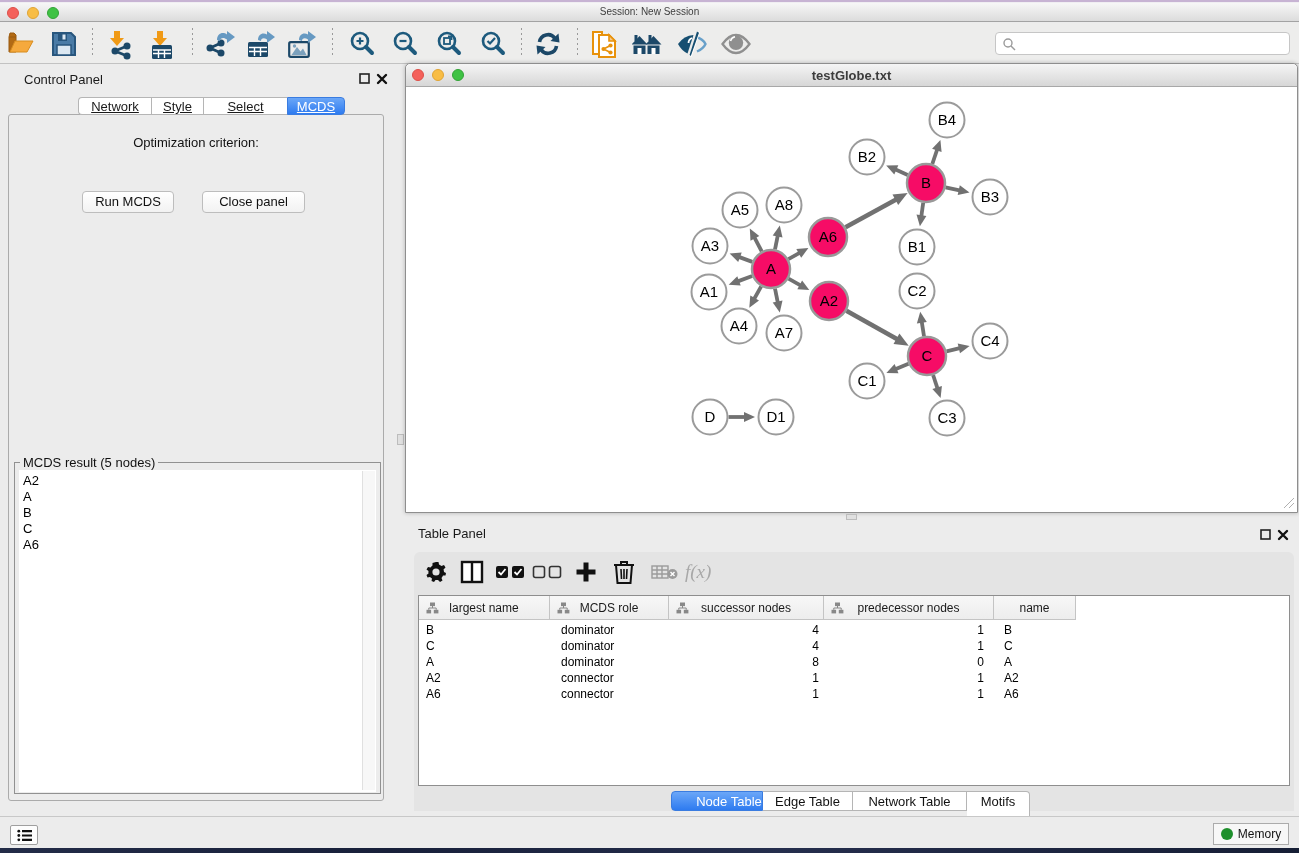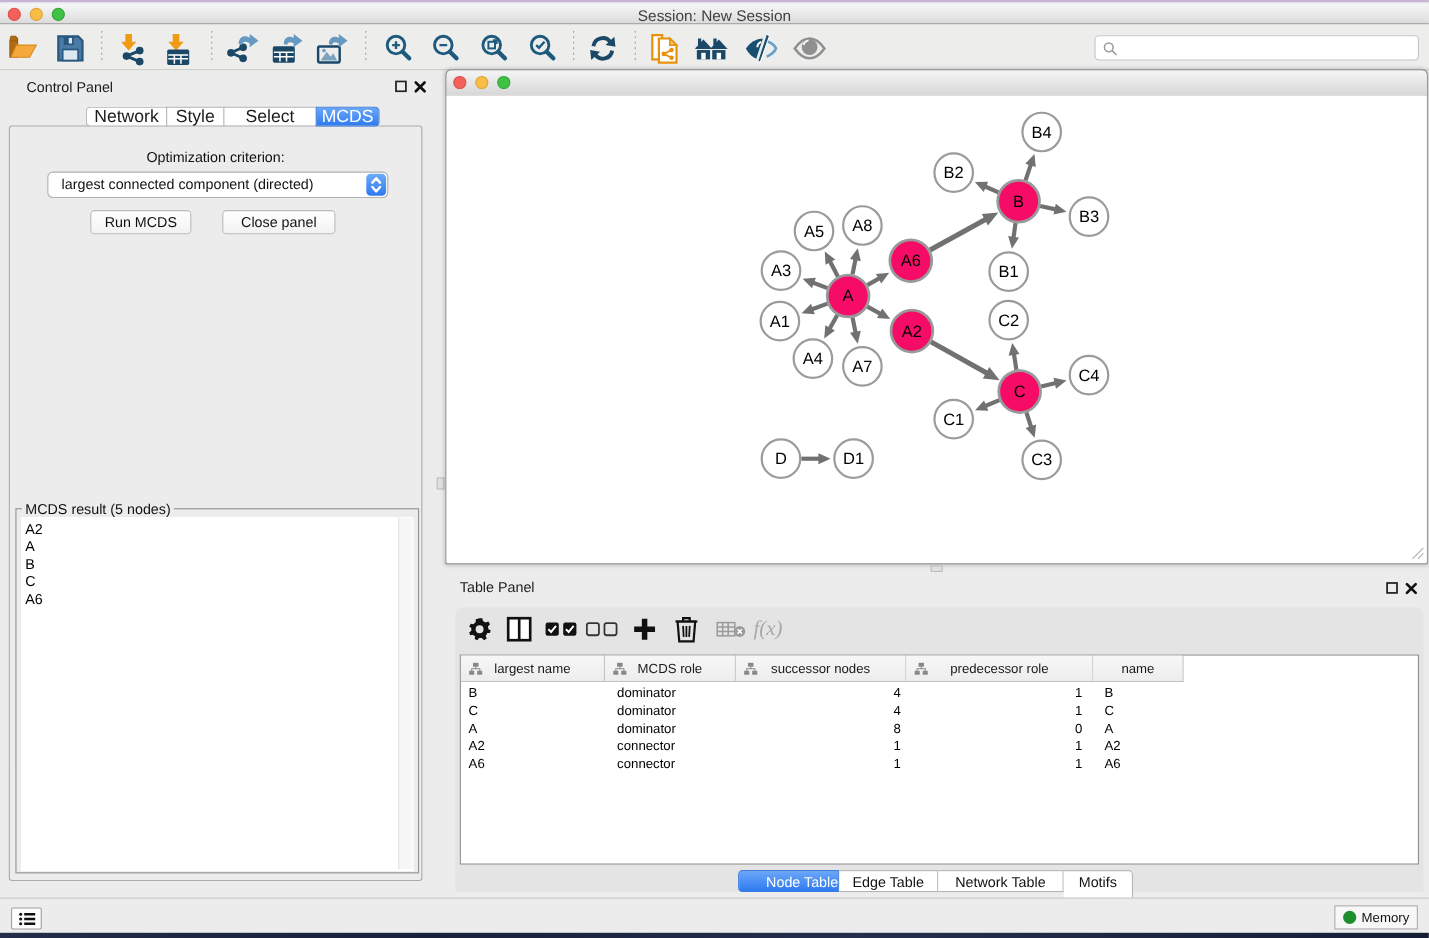--- a/index.html
+++ b/index.html
@@ -4,39 +4,39 @@
 <style>
 * { margin:0; padding:0; box-sizing:border-box; }
 html,body { width:1299px; height:853px; overflow:hidden; }
 body { font-family:"Liberation Sans", sans-serif; background:#ececec; position:relative; }
 .abs { position:absolute; }
 #topstrip { left:0; top:0; width:1299px; height:3px; background:#c7b3d3; }
 #titlebar { left:0; top:2px; width:1299px; height:20px;
   background:linear-gradient(#f7f7f7,#dcdcdc); border-bottom:1px solid #a3a3a3;
   border-top:1px solid #f0eef2;}
 #titlebar .t { position:absolute; left:0; right:0; top:3px; text-align:center;
-  font-size:14px; color:#404040; }
+  font-size:10px; color:#404040; }
 .tl { position:absolute; width:12px; height:12px; border-radius:50%; top:6px; }
 #toolbar { left:0; top:23px; width:1299px; height:41px; background:#ededec;
   border-bottom:1px solid #c2c2c2; }
 .tsep { position:absolute; top:5px; height:30px; width:1px;
   background-image:linear-gradient(#9a9a9a 33%, rgba(0,0,0,0) 0%);
   background-size:1px 5px; }
 .ticon { position:absolute; top:7px; }
 #searchbox { position:absolute; left:995px; top:9px; width:295px; height:23px;
   background:#fff; border:1px solid #c6c6c6; border-radius:4px; }
 #main { left:0; top:64px; width:1299px; height:752px; background:#ececec; }
 #cp { position:absolute; left:0; top:0; width:391px; height:752px; background:#ececec; }
 #cp-title { position:absolute; left:24px; top:8px; font-size:13px; color:#1a1a1a; }
 .paneicons { position:absolute; top:10px; font-size:12px; color:#111; }
 #cp-body { position:absolute; left:8px; top:50px; width:376px; height:687px;
   border:1px solid #ababab; border-radius:3px; background:#ececec; }
 .tabrow { position:absolute; display:flex; }
-.tab { height:18px; font-size:16px; color:#1a1a1a; background:#fff;
-  border:1px solid #b5b5b5; border-right:none; text-align:center; line-height:17px; }
+.tab { height:18px; font-size:13px; color:#1a1a1a; background:#fff;
+  border:1px solid #b5b5b5; border-right:none; text-align:center; line-height:17px;text-decoration:underline; }
 .tab.first { border-radius:4px 0 0 4px; }
 .tab.last { border-radius:0 4px 4px 0; border-right:1px solid #b5b5b5; }
 .tab.sel { background:linear-gradient(#6ba7f8,#2e7bf0); color:#fff; border-color:#3a7ce0; }
 #optlabel { position:absolute; left:0; width:376px; top:71px; text-align:center; font-size:13px; color:#111; }
 #dropdown { position:absolute; left:43px; top:92px; width:310px; height:24px;
   background:#fff; border:1px solid #b2b2b2; border-radius:5px; font-size:13px;
   line-height:22px; padding-left:12px; color:#111; }
 #dd-btn { position:absolute; right:1px; top:1px; width:18px; height:20px;
   background:linear-gradient(#6fabf9,#2c79f0); border-radius:4px; }
 .btn { position:absolute; top:127px; height:22px; background:linear-gradient(#ffffff,#f2f2f2);
@@ -199,28 +199,20 @@
         <path d="M2 2 L10 10 M10 2 L2 10" stroke="#111" stroke-width="2.4" stroke-linecap="round"></path>
       </svg>
     <div id="cp-body"></div>
     <div class="tabrow" style="left:78px;top:33px;">
       <div class="tab first" style="width:73px">Network</div>
       <div class="tab" style="width:52px">Style</div>
       <div class="tab" style="width:84px">Select</div>
       <div class="tab last sel" style="width:58px">MCDS</div>
     </div>
     <div id="optlabel" style="left:8px">Optimization criterion:</div>
-    <div id="dropdown">largest connected component (directed)
-      <div id="dd-btn">
-        <svg width="18" height="20" viewBox="0 0 18 20" style="position:absolute;left:0;top:0">
-          <path d="M5.5 8 L9 4 L12.5 8" fill="none" stroke="#fff" stroke-width="2.2" stroke-linecap="round" stroke-linejoin="round"></path>
-          <path d="M5.5 12 L9 16 L12.5 12" fill="none" stroke="#fff" stroke-width="2.2" stroke-linecap="round" stroke-linejoin="round"></path>
-        </svg>
-      </div>
-    </div>
     <div class="btn" style="left:82px;width:92px">Run MCDS</div>
     <div class="btn" style="left:202px;width:103px">Close panel</div>
     <div id="fieldset">
       <div id="fs-border"></div>
       <div id="fs-legend">MCDS result (5 nodes)</div>
       <div id="fs-list">
         <div class="item" style="margin-top:3px">A2</div>
         <div class="item">A</div>
         <div class="item">B</div>
         <div class="item">C</div>
@@ -228,20 +220,21 @@
         <div id="fs-scroll"></div>
       </div>
     </div>
   </div>
   <div style="position:absolute;left:397px;top:370px;width:7px;height:11px;background:#e0e0e0;border:1px solid #bdbdbd;"></div>
   <div id="netwin">
     <div id="nw-titlebar">
       <div class="tl" style="left:6px;top:5px;background:#f4615b;border:0.5px solid #dd4f49;"></div>
       <div class="tl" style="left:26px;top:5px;background:#f8bd45;border:0.5px solid #e0a434;"></div>
       <div class="tl" style="left:46px;top:5px;background:#3fc244;border:0.5px solid #33a337;"></div>
+      <div class="t">testGlobe.txt</div>
     </div>
     <div id="nw-canvas">
       <svg width="891" height="424" viewBox="406 87 891 424">
 <line x1="761.7" y1="251.3" x2="754.0" y2="236.6" stroke="#717171" stroke-width="3.8"></line>
 <polygon points="749.8,228.6 759.3,236.0 750.5,240.7" fill="#717171"></polygon>
 <line x1="775.0" y1="249.4" x2="778.0" y2="234.4" stroke="#717171" stroke-width="3.8"></line>
 <polygon points="779.8,225.6 782.5,237.4 772.7,235.4" fill="#717171"></polygon>
 <line x1="752.3" y1="261.9" x2="738.1" y2="256.6" stroke="#717171" stroke-width="3.8"></line>
 <polygon points="729.6,253.4 741.7,252.6 738.2,262.0" fill="#717171"></polygon>
 <line x1="752.2" y1="276.0" x2="737.1" y2="281.6" stroke="#717171" stroke-width="3.8"></line>
@@ -393,21 +386,21 @@
 <div class="hdr" style="left:250px;width:155px;">
           <div style="position:absolute;left:0;right:0;top:5px;text-align:center;">successor nodes</div>
           <svg style="position:absolute;left:7px;top:6px" width="13" height="12" viewBox="0 0 13 12">
             <rect x="4" y="0.5" width="5" height="3.6" fill="#888"></rect>
             <rect x="0.5" y="7.8" width="4.6" height="3.6" fill="#888"></rect>
             <rect x="7.8" y="7.8" width="4.6" height="3.6" fill="#888"></rect>
             <path d="M6.5 4 L6.5 6 M2.8 7.8 L2.8 6 L10.2 6 L10.2 7.8" stroke="#888" stroke-width="1" fill="none"></path>
           </svg>
         </div>
 <div class="hdr" style="left:405px;width:170px;">
-          <div style="position:absolute;left:0;right:0;top:5px;text-align:center;">predecessor role</div>
+          <div style="position:absolute;left:0;right:0;top:5px;text-align:center;">predecessor nodes</div>
           <svg style="position:absolute;left:7px;top:6px" width="13" height="12" viewBox="0 0 13 12">
             <rect x="4" y="0.5" width="5" height="3.6" fill="#888"></rect>
             <rect x="0.5" y="7.8" width="4.6" height="3.6" fill="#888"></rect>
             <rect x="7.8" y="7.8" width="4.6" height="3.6" fill="#888"></rect>
             <path d="M6.5 4 L6.5 6 M2.8 7.8 L2.8 6 L10.2 6 L10.2 7.8" stroke="#888" stroke-width="1" fill="none"></path>
           </svg>
         </div>
 <div class="hdr" style="left:575px;width:82px;">
           <div style="position:absolute;left:0;right:0;top:5px;text-align:center;">name</div>
         </div>
@@ -431,21 +424,21 @@
 <div class="cell" style="left:250px;width:150px;top:74px;text-align:right;">1</div>
 <div class="cell" style="left:405px;width:160px;top:74px;text-align:right;">1</div>
 <div class="cell" style="left:585px;top:74px;">A2</div>
 <div class="cell" style="left:7px;top:90px;">A6</div>
 <div class="cell" style="left:142px;top:90px;">connector</div>
 <div class="cell" style="left:250px;width:150px;top:90px;text-align:right;">1</div>
 <div class="cell" style="left:405px;width:160px;top:90px;text-align:right;">1</div>
 <div class="cell" style="left:585px;top:90px;">A6</div>
     </div>
     <div id="tp-tabs">
-      <div style="position:absolute;left:266px;width:92px;height:20px;background:linear-gradient(#6ba7f8,#2e7bf0);border:1px solid #3a7ce0;border-radius:4px 0 0 4px;color:#fff;font-size:13px;text-align:right;line-height:19px;padding-left:24px;">Node Table</div>
+      <div style="position:absolute;left:266px;width:92px;height:20px;background:linear-gradient(#6ba7f8,#2e7bf0);border:1px solid #3a7ce0;border-radius:4px 0 0 4px;color:#fff;font-size:13px;text-align:center;line-height:19px;padding-left:24px;">Node Table</div>
       <div style="position:absolute;left:358px;width:90px;height:20px;background:#fff;border:1px solid #b5b5b5;border-left:none;color:#111;font-size:13px;text-align:center;line-height:19px;">Edge Table</div>
       <div style="position:absolute;left:448px;width:114px;height:20px;background:#fff;border:1px solid #b5b5b5;border-left:none;color:#111;font-size:13px;text-align:center;line-height:19px;">Network Table</div>
       <div style="position:absolute;left:562px;width:63px;height:32px;background:#fff;border:1px solid #b5b5b5;border-left:none;border-radius:0 4px 4px 0;color:#111;font-size:13px;text-align:center;line-height:19px;">Motifs</div>
     </div>
   </div>
 </div>
 <div id="statusbar">
   <div id="listbtn">
     <svg style="position:absolute;left:6px;top:3px" width="16" height="13" viewBox="0 0 16 13">
       <circle cx="1.8" cy="2.2" r="1.4" fill="#111"></circle>

